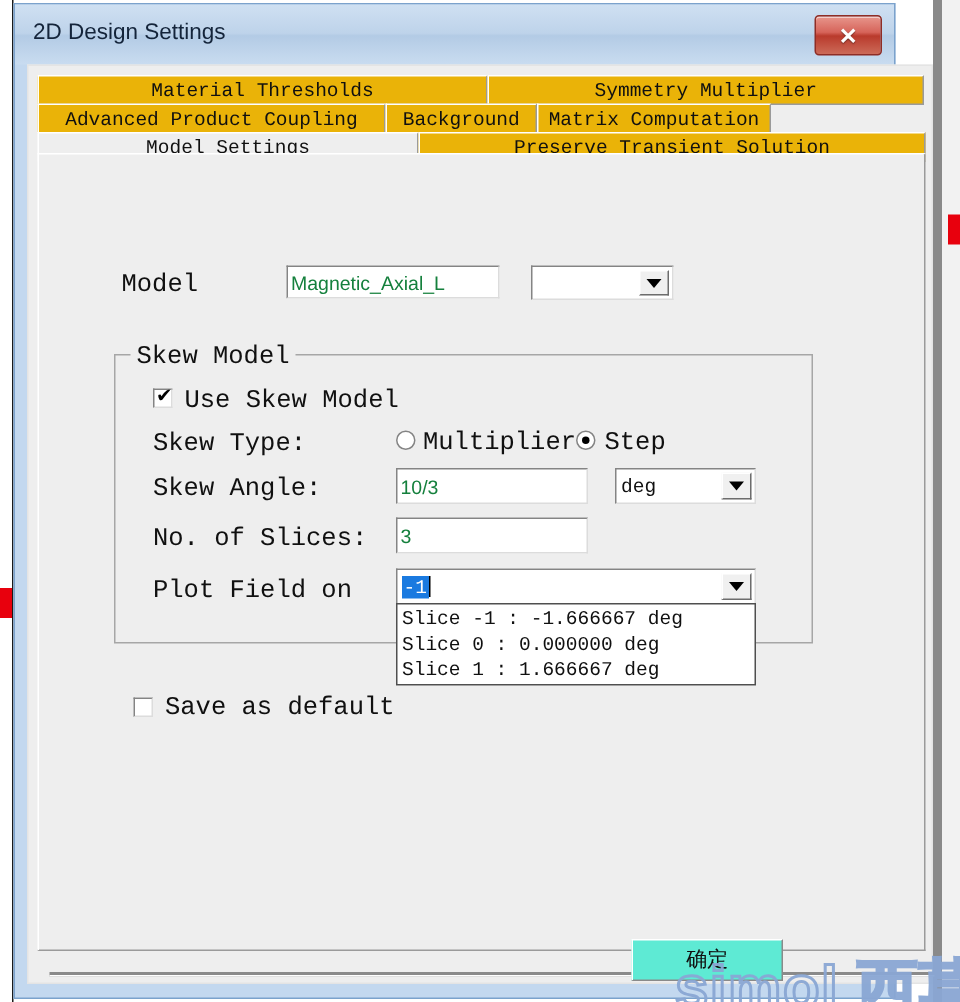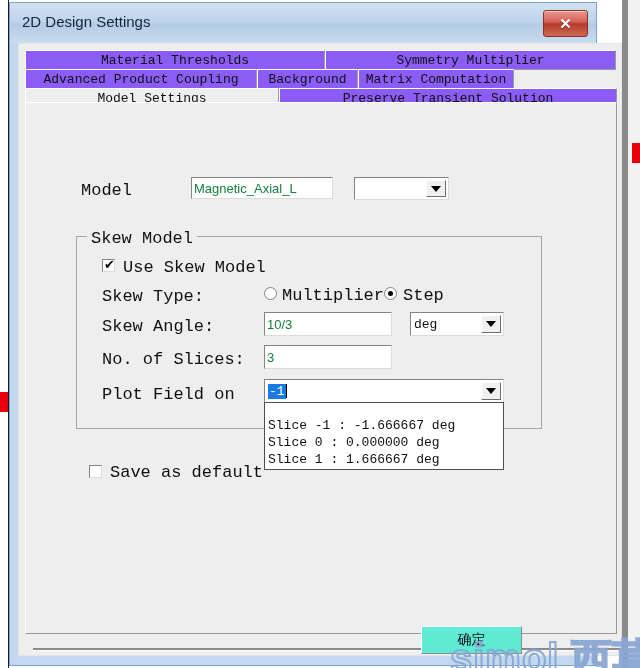--- a/index.html
+++ b/index.html
@@ -137,21 +137,21 @@
     display: flex;
   }
   .tabrow.r1 { top: 0px; }
   .tabrow.r2 { top: 19px; }
   .tabrow.r3 { top: 38px; align-items: center; }
 
   .tab {
     position: relative;
     height: 20px;
     box-sizing: border-box;
-    background: #8b5cf6;
+    background: #eab308;
     border-top: 1px solid #ffffff;
     border-left: 1px solid #ffffff;
     border-right: 1px solid #9a9a9a;
     border-bottom: 1px solid #9a9a9a;
     display: flex;
     align-items: center;
     justify-content: center;
     font-family: "Liberation Mono", monospace;
     font-size: 13px;
     color: #101010;
@@ -363,21 +363,21 @@
 
   
   #plot-dropdown {
     position: absolute;
     left: 245px;
     top: 358px;
     width: 240px;
     background: #ffffff;
     border: 1px solid #4f4f4f;
     box-sizing: border-box;
-    padding: 14px 0 1px 0;
+    padding: 1px 0 1px 0;
     z-index: 40;
   }
   .dd-item {
     font-family: "Liberation Mono", monospace;
     font-size: 13px;
     color: #101010;
     height: 17px;
     line-height: 17px;
     padding-left: 3px;
     white-space: nowrap;

